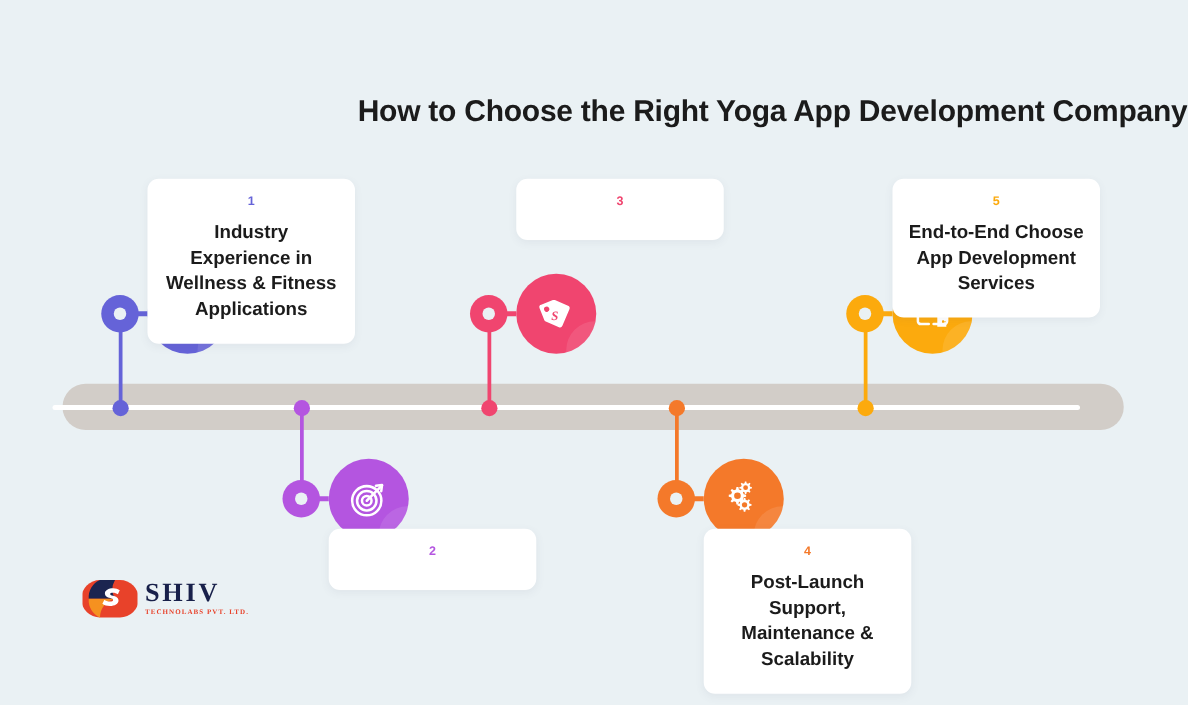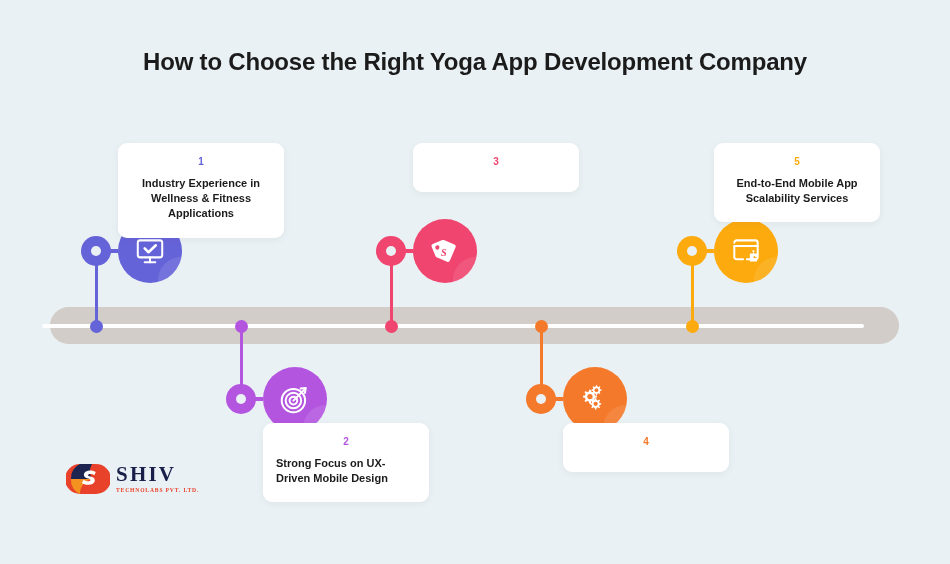--- a/index.html
+++ b/index.html
@@ -7,24 +7,24 @@
   body {
     background: #eaf1f4;
     font-family: "Liberation Sans", sans-serif;
     overflow: hidden;
     position: relative;
   }
 
   
   .title {
     position: absolute;
-    top: 48px;
+    top: 76px;
     left: 0;
     width: 950px;
-    text-align: center;
+    text-align: right;
     font-size: 24px;
     font-weight: bold;
     color: #1b1b1b;
     letter-spacing: -0.2px;
   }
 
   
   .bar {
     position: absolute;
     left: 50px;
@@ -100,21 +100,21 @@
     box-shadow: 0 2px 7px rgba(80,90,110,0.07);
   }
   .card-num {
     font-size: 10px;
     font-weight: bold;
     text-align: center;
     margin-bottom: 9px;
     line-height: 1;
   }
   .card-text {
-    font-size: 11px;
+    font-size: 15px;
     font-weight: bold;
     color: #1b1b1b;
     line-height: 1.38;
   }
   .ta-center { text-align: center; }
   .ta-left   { text-align: left; }
 
   
   .logo { position: absolute; left: 66px; top: 462px; display: flex; align-items: center; }
   .logo-mark { width: 44px; height: 34px; }
@@ -182,21 +182,20 @@
     </div>
 
     <div class="ring" style="left:226px; top:384px; background:#b455e0;">
       <span class="ring-hole"></span>
     </div>
 
     <div class="bar-dot" style="left:234.5px; top:319.5px; background:#b455e0;"></div>
 
     <div class="card" style="left:263px; top:423px;">
       <div class="card-num" style="color:#b455e0;">2</div>
-      <div class="card-text ta-left">Strong Focus on UX-Driven Mobile Design</div>
     </div>
   </div>
     <div class="item">
     <div class="conn-line" style="left:389.5px; top:251px; height:75px; background:#f0456f;"></div>
 
     <div class="stub" style="left:404px; top:249px; width:9px; background:#f0456f;"></div>
 
     <div class="icon-circle" style="left:413px; top:219px; background:#f0456f;">
       <span>
           <svg width="34" height="34" viewBox="0 0 32 32">
@@ -245,20 +244,21 @@
     </div>
 
     <div class="ring" style="left:526px; top:384px; background:#f4792a;">
       <span class="ring-hole"></span>
     </div>
 
     <div class="bar-dot" style="left:534.5px; top:319.5px; background:#f4792a;"></div>
 
     <div class="card" style="left:563px; top:423px;">
       <div class="card-num" style="color:#f4792a;">4</div>
+      <div class="card-text ta-center">Post-Launch Support, Maintenance &amp; Scalability</div>
     </div>
   </div>
     <div class="item">
     <div class="conn-line" style="left:690.5px; top:251px; height:75px; background:#fcaa0d;"></div>
 
     <div class="stub" style="left:705px; top:249px; width:9px; background:#fcaa0d;"></div>
 
     <div class="icon-circle" style="left:714px; top:219px; background:#fcaa0d;">
       <span>
           <svg width="34" height="34" viewBox="0 0 32 32">
@@ -271,21 +271,21 @@
     </div>
 
     <div class="ring" style="left:677px; top:236px; background:#fcaa0d;">
       <span class="ring-hole"></span>
     </div>
 
     <div class="bar-dot" style="left:685.5px; top:319.5px; background:#fcaa0d;"></div>
 
     <div class="card" style="left:714px; top:143px;">
       <div class="card-num" style="color:#fcaa0d;">5</div>
-      <div class="card-text ta-center">End-to-End Mobile App Scalability Services</div>
+      <div class="card-text ta-center">End-to-End Choose App Development Services</div>
     </div>
   </div>
   </div>
 
 <div class="logo">
   <svg class="logo-mark" viewBox="0 0 44 34">
     <path d="M14 2 H30 A15 15 0 0 1 30 32 H14 A15 15 0 0 1 14 2 Z" fill="#e8422a"></path>
     <path d="M14 2 H26 A15 15 0 0 0 26 17 H5 A15 15 0 0 1 14 2 Z" fill="#1b2550"></path>
     <path d="M5 17 H26 A15 15 0 0 0 14 32 A15 15 0 0 1 5 17 Z" fill="#f59120"></path>
     <path d="M24.5 8.5 c-3.6 0 -6.6 1.6 -6.6 4.2 c0 2.1 1.8 3.1 4.2 3.7 c1.7 0.4 2.4 0.8 2.4 1.5 c0 0.8 -1 1.3 -2.6 1.3 c-1.9 0 -3.4 -0.7 -4.4 -1.5 l-1.6 3.3 c1.4 1.1 3.6 1.8 6 1.8 c3.9 0 6.9 -1.7 6.9 -4.4 c0 -2.2 -1.8 -3.2 -4.4 -3.8 c-1.6 -0.4 -2.3 -0.7 -2.3 -1.4 c0 -0.7 0.9 -1.1 2.2 -1.1 c1.6 0 3 0.5 4 1.2 l1.5 -3.2 c-1.3 -0.9 -3.2 -1.6 -5.3 -1.6 z" fill="#ffffff"></path>

